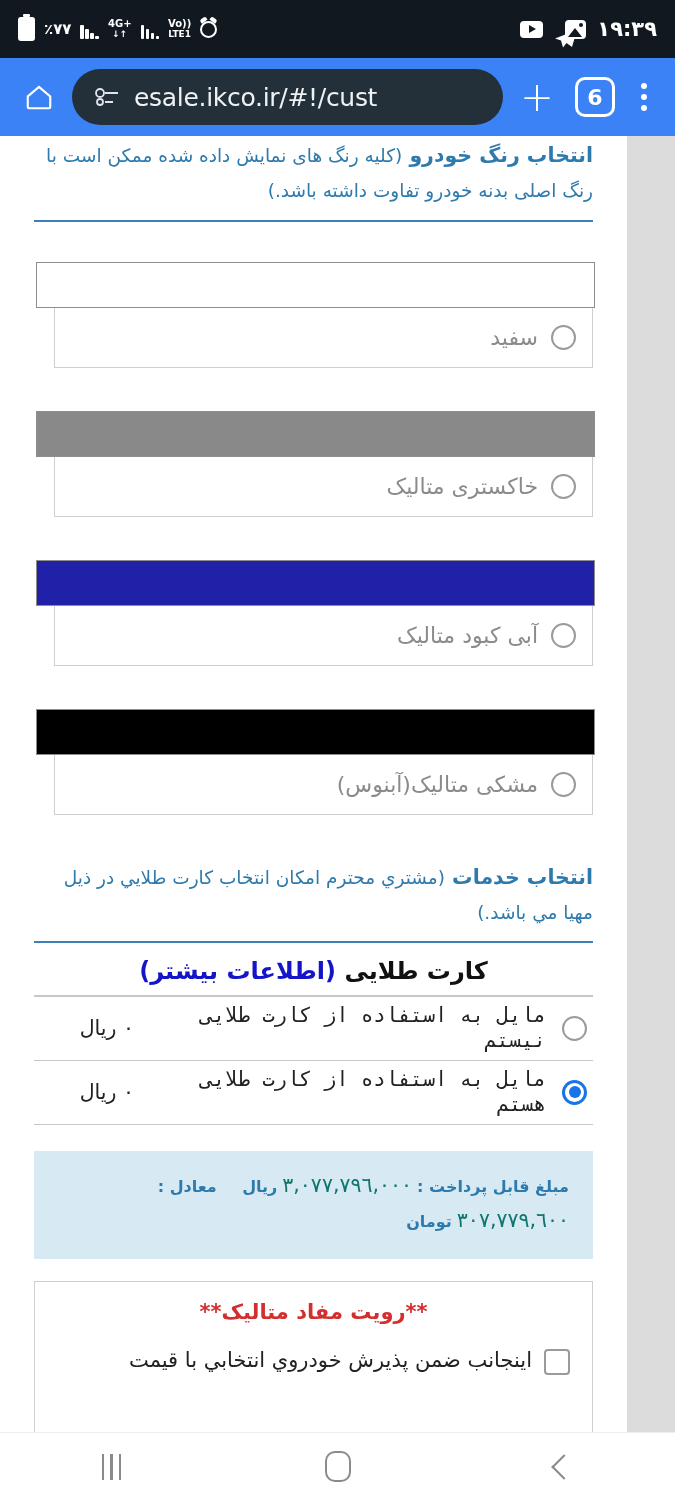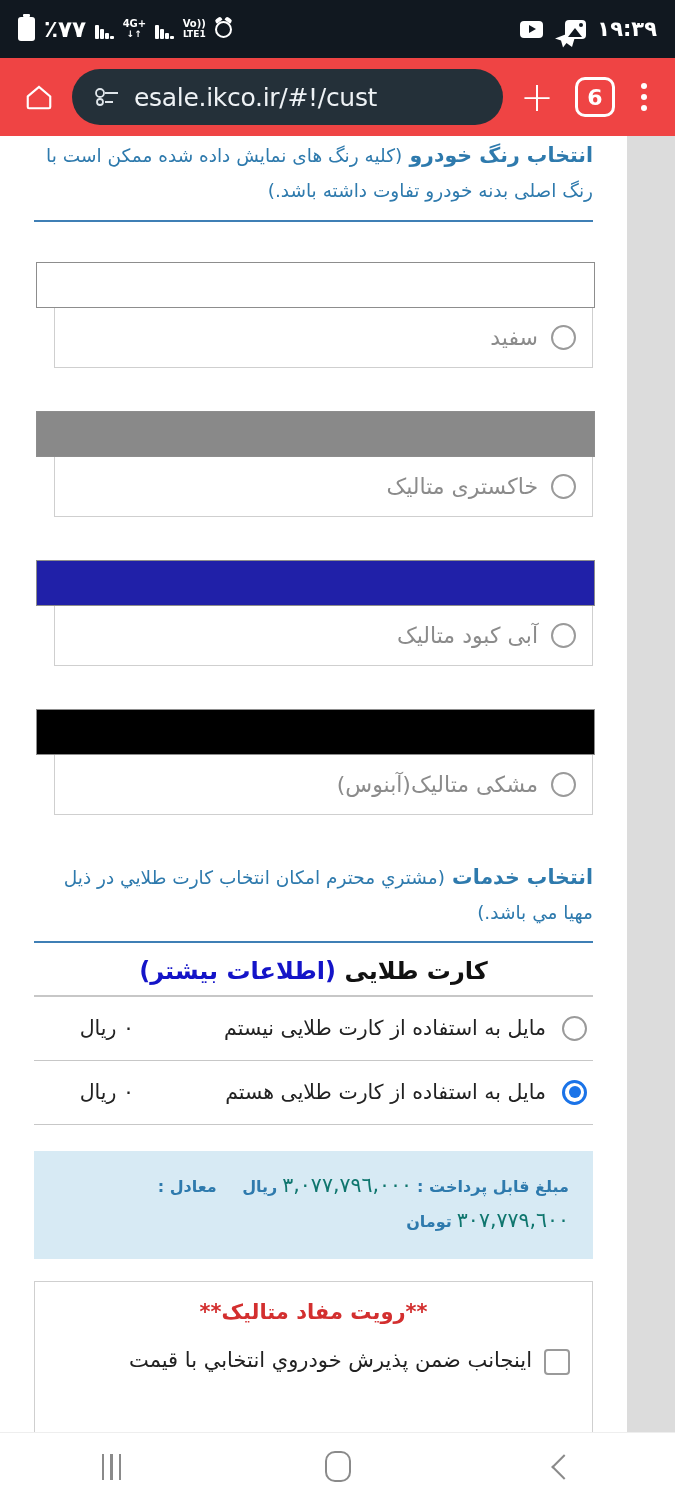--- a/index.html
+++ b/index.html
@@ -18,21 +18,21 @@
   }
   .sb-left { display: flex; align-items: center; gap: 9px; flex: 0 0 auto; }
   .sb-right { display: flex; align-items: center; gap: 11px; margin-left: auto; }
   .sb-battery {
     width: 17px; height: 24px; border-radius: 3px; background: #fff; position: relative;
   }
   .sb-battery::before {
     content: ""; position: absolute; top: -3px; left: 5px; width: 7px; height: 3px;
     background: #fff; border-radius: 1px;
   }
-  .sb-pct { color: #fff; font-size: 23px; font-weight: 600; letter-spacing: -0.5px; }
+  .sb-pct { color: #fff; font-size: 15px; font-weight: 600; letter-spacing: -0.5px; }
   .sig { display: inline-flex; align-items: flex-end; gap: 1.5px; height: 20px; }
   .sig i { display: block; width: 3.5px; background: #fff; border-radius: 1px; }
   .sig i:nth-child(1){ height: 14px; } .sig i:nth-child(2){ height: 10px; }
   .sig i:nth-child(3){ height: 6px; } .sig i:nth-child(4){ height: 3px; }
   .nettag { color: #fff; font-size: 10px; line-height: 1.05; text-align: center; font-weight: 700; }
   .nettag small { display: block; font-size: 9px; font-weight: 700; }
   .alarm {
     width: 17px; height: 17px; border: 2.2px solid #fff; border-radius: 50%; position: relative;
   }
   .alarm::before, .alarm::after {
@@ -59,21 +59,21 @@
   }
   .gal::after {
     content: ""; position: absolute; right: 3px; top: 3px; width: 4px; height: 4px;
     border-radius: 50%; background: #111820;
   }
   .sb-clock { color: #fff; font-size: 21px; font-weight: 600; letter-spacing: 0.5px; }
 
   
   .toolbar {
     position: absolute; top: 58px; left: 0; width: 675px; height: 78px;
-    background: #ef4444; display: flex; align-items: center; direction: ltr; padding: 0 16px;
+    background: #3b82f6; display: flex; align-items: center; direction: ltr; padding: 0 16px;
   }
   .tb-home { width: 46px; height: 46px; display: flex; align-items: center; justify-content: center; }
   .omnibox {
     flex: 1; height: 56px; margin: 0 10px; background: #243039; border-radius: 28px;
     display: flex; align-items: center; padding: 0 22px; gap: 14px; overflow: hidden;
   }
   .omni-url {
     color: #eef2f5; font-size: 25px; font-weight: 500; white-space: nowrap; overflow: hidden;
     letter-spacing: -0.3px;
   }
@@ -132,21 +132,21 @@
   .gold-title {
     text-align: center; font-size: 24px; font-weight: 700; color: #111; padding: 14px 0 10px;
   }
   .gold-title .more { color: #1414c8; }
   .gold-rule { height: 1.5px; background: #c7c7c7; }
 
   .svc-row {
     display: flex; align-items: center; height: 64px; border-bottom: 1.5px solid #c7c7c7;
     padding: 0 6px 0 8px; gap: 12px;
   }
-  .svc-label { font-size: 20.5px; color: #222; flex: 1; text-align: right; padding-right: 4px; }
+  .svc-label { font-size: 20.5px; color: #222; flex: 1; text-align: right; padding-right: 4px; font-family: Liberation Mono, monospace; }
   .svc-price { font-size: 20.5px; color: #222; min-width: 92px; text-align: right; }
 
   .pricebox {
     background: #d7eaf4; margin-top: 26px; padding: 17px 24px 20px;
     text-align: right; line-height: 1.75;
   }
   .pricebox .lbl { color: #2e7aad; font-size: 16px; font-weight: 700; }
   .pricebox .amt { color: #0f766e; font-size: 20.5px; font-weight: 400; }
 
   .contract {

